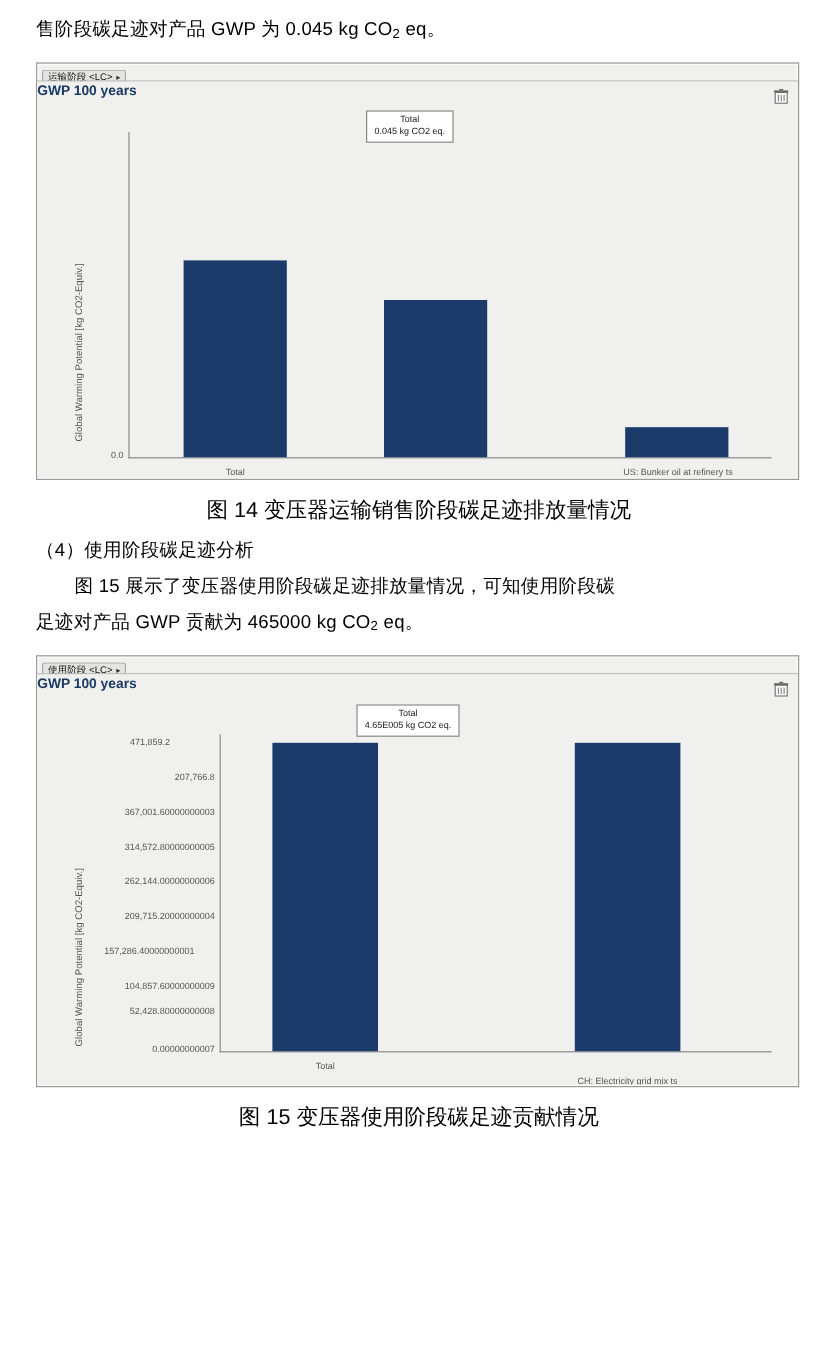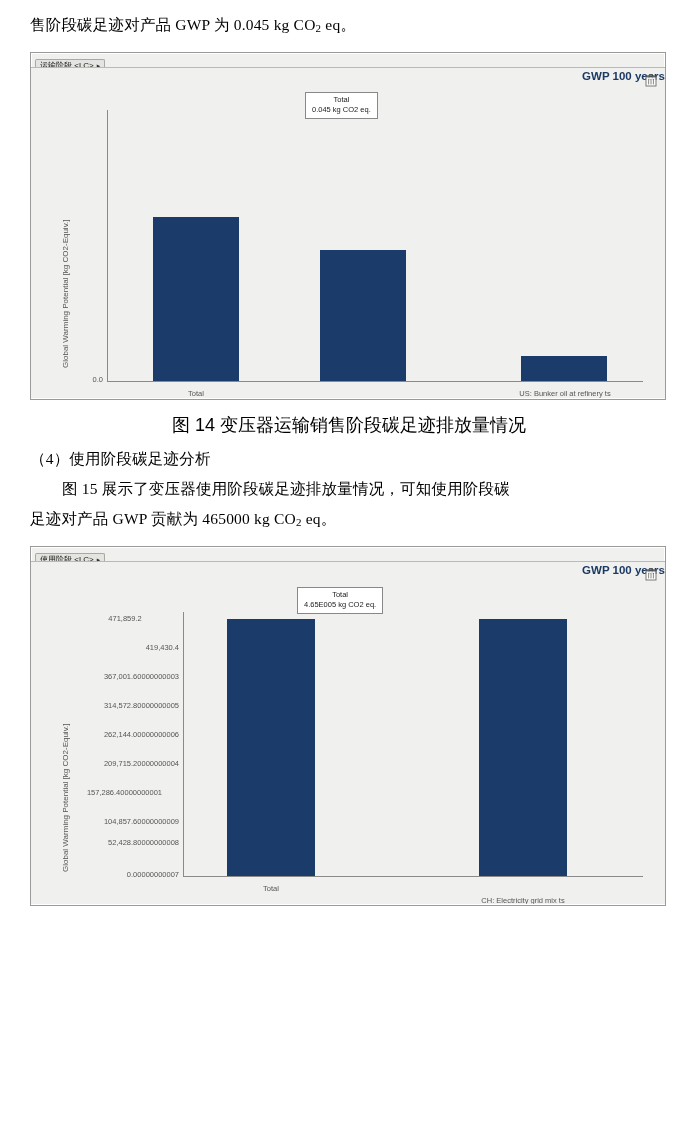--- a/index.html
+++ b/index.html
@@ -17,21 +17,21 @@
   .page {
     position: relative;
     width: 698px;
     height: 1133px;
     box-sizing: border-box;
     padding: 0 30px;
   }
 
   
   .para {
-    font-family: Liberation Serif, serif;
+    font-family: Liberation Sans, sans-serif;
     font-size: 15.5px;
     line-height: 30px;
     color: #000;
     letter-spacing: 0.2px;
   }
   .indent { text-indent: 32px; }
   .sub { font-size: 11px; vertical-align: -0.22em; }
 
   .caption {
     text-align: center;
@@ -82,21 +82,21 @@
   }
   .trash-icon {
     position: absolute;
     right: 8px;
     top: 6px;
     width: 12px; height: 13px;
     opacity: .85;
   }
 
   .chart-title {
-    text-align: right;
+    text-align: left;
     font-family: "Liberation Sans", sans-serif;
     font-weight: bold;
     font-size: 11.5px;
     color: #1b3a63;
     margin-top: 2px;
   }
   .total-box {
     position: absolute;
     background: #ffffff;
     border: 1px solid #888;
@@ -238,32 +238,33 @@
         <div class="t1">Total</div>
         <div>4.65E005 kg CO2 eq.</div>
       </div>
 
       <div class="ylabel" style="left:30px; top:310px;">Global Warming Potential [kg CO2-Equiv.]</div>
 
       <div class="axis-line" style="left:152px; top:50px; width:1px; height:265px;"></div>
       <div class="axis-line" style="left:152px; top:314px; width:460px; height:1px;"></div>
 
       <div class="ytick" style="left:40px; top:52px; width:108px;text-align:center;">471,859.2</div>
-      <div class="ytick" style="left:40px; top:81px; width:108px;">419,430.4</div>
+      <div class="ytick" style="left:40px; top:81px; width:108px;">207,766.8</div>
       <div class="ytick" style="left:40px; top:110px; width:108px;">367,001.60000000003</div>
       <div class="ytick" style="left:40px; top:139px; width:108px;">314,572.80000000005</div>
       <div class="ytick" style="left:40px; top:168px; width:108px;">262,144.00000000006</div>
       <div class="ytick" style="left:40px; top:197px; width:108px;">209,715.20000000004</div>
       <div class="ytick" style="left:23px; top:226px; width:108px;">157,286.40000000001</div>
       <div class="ytick" style="left:40px; top:255px; width:108px;">104,857.60000000009</div>
       <div class="ytick" style="left:40px; top:276px; width:108px;">52,428.80000000008</div>
       <div class="ytick" style="left:40px; top:308px; width:108px;">0.00000000007</div>
 
       <div class="bar" style="left:196px; top:57px; width:88px; height:257px;"></div>
       <div class="bar" style="left:448px; top:57px; width:88px; height:257px;"></div>
 
       <div class="xcat" style="left:200px; top:322px; width:80px;">Total</div>
       <div class="xcat" style="left:432px; top:334px; width:120px;">CH: Electricity grid mix ts</div>
     </div>
   </div>
 
+  <div class="caption" style="margin-top:14px;">图 15  变压器使用阶段碳足迹贡献情况</div>
 
 </div>
 
 </body></html>

